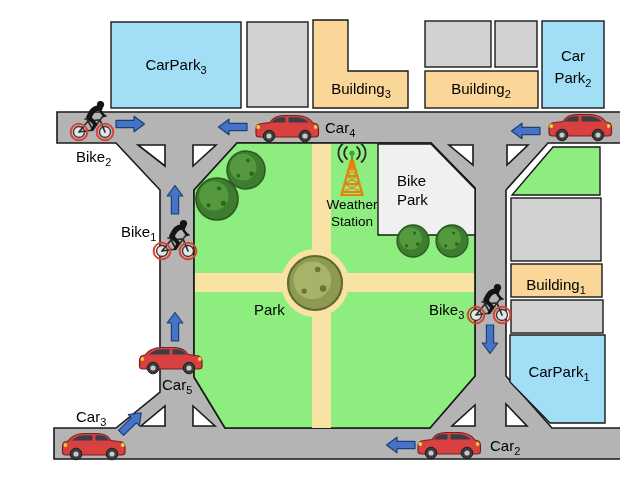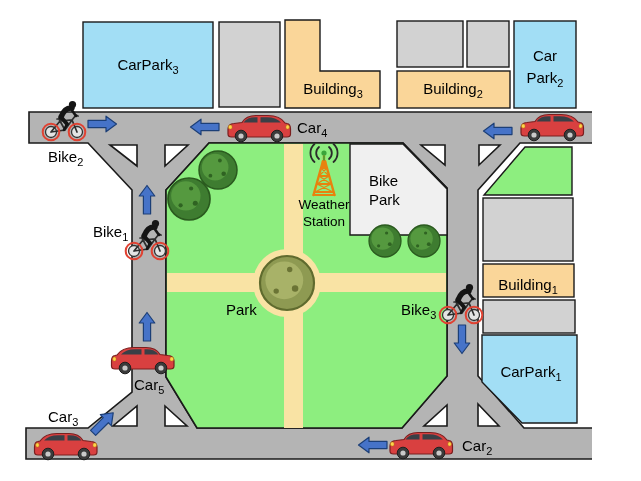--- a/index.html
+++ b/index.html
@@ -1,17 +1,17 @@
 <!DOCTYPE html>
 <html style="--road: #b4b4b4; --outline: #1a1a1a; --block_gray: #d2d2d2; --bike_park_gray: #f0f0f0; --carpark_blue: #a2def5; --building_orange: #fad699; --park_green: #8dee7f; --path_tan: #f9e3a4; --arrow_blue: #4673c8; --arrow_outline: #1c3f77; --car_red: #d94040; --wheel_ring_red: #e04232; --tower_orange: #e8820e;"><head>
 <meta charset="utf-8">
 <style>
   html,body{margin:0;padding:0;background:#fff;}
   .stage{position:relative;width:592px;height:481px;background:#fff;overflow:hidden;
-         font-family:"Liberation Sans",sans-serif;}
+         font-family:"Liberation Sans",sans-serif;padding-left:28px;}
   svg{display:block;}
   .road{fill:var(--road);stroke:var(--outline);stroke-width:1.6;}
   .park{fill:var(--park_green);stroke:var(--outline);stroke-width:1.6;}
   .bikepark{fill:var(--bike_park_gray);stroke:var(--outline);stroke-width:1.4;}
   .tan{fill:var(--path_tan);}
   .block{stroke:var(--outline);stroke-width:1.4;}
   .blue{fill:var(--carpark_blue);}
   .orange{fill:var(--building_orange);}
   .gray{fill:var(--block_gray);}
   .greenblock{fill:var(--park_green);}

